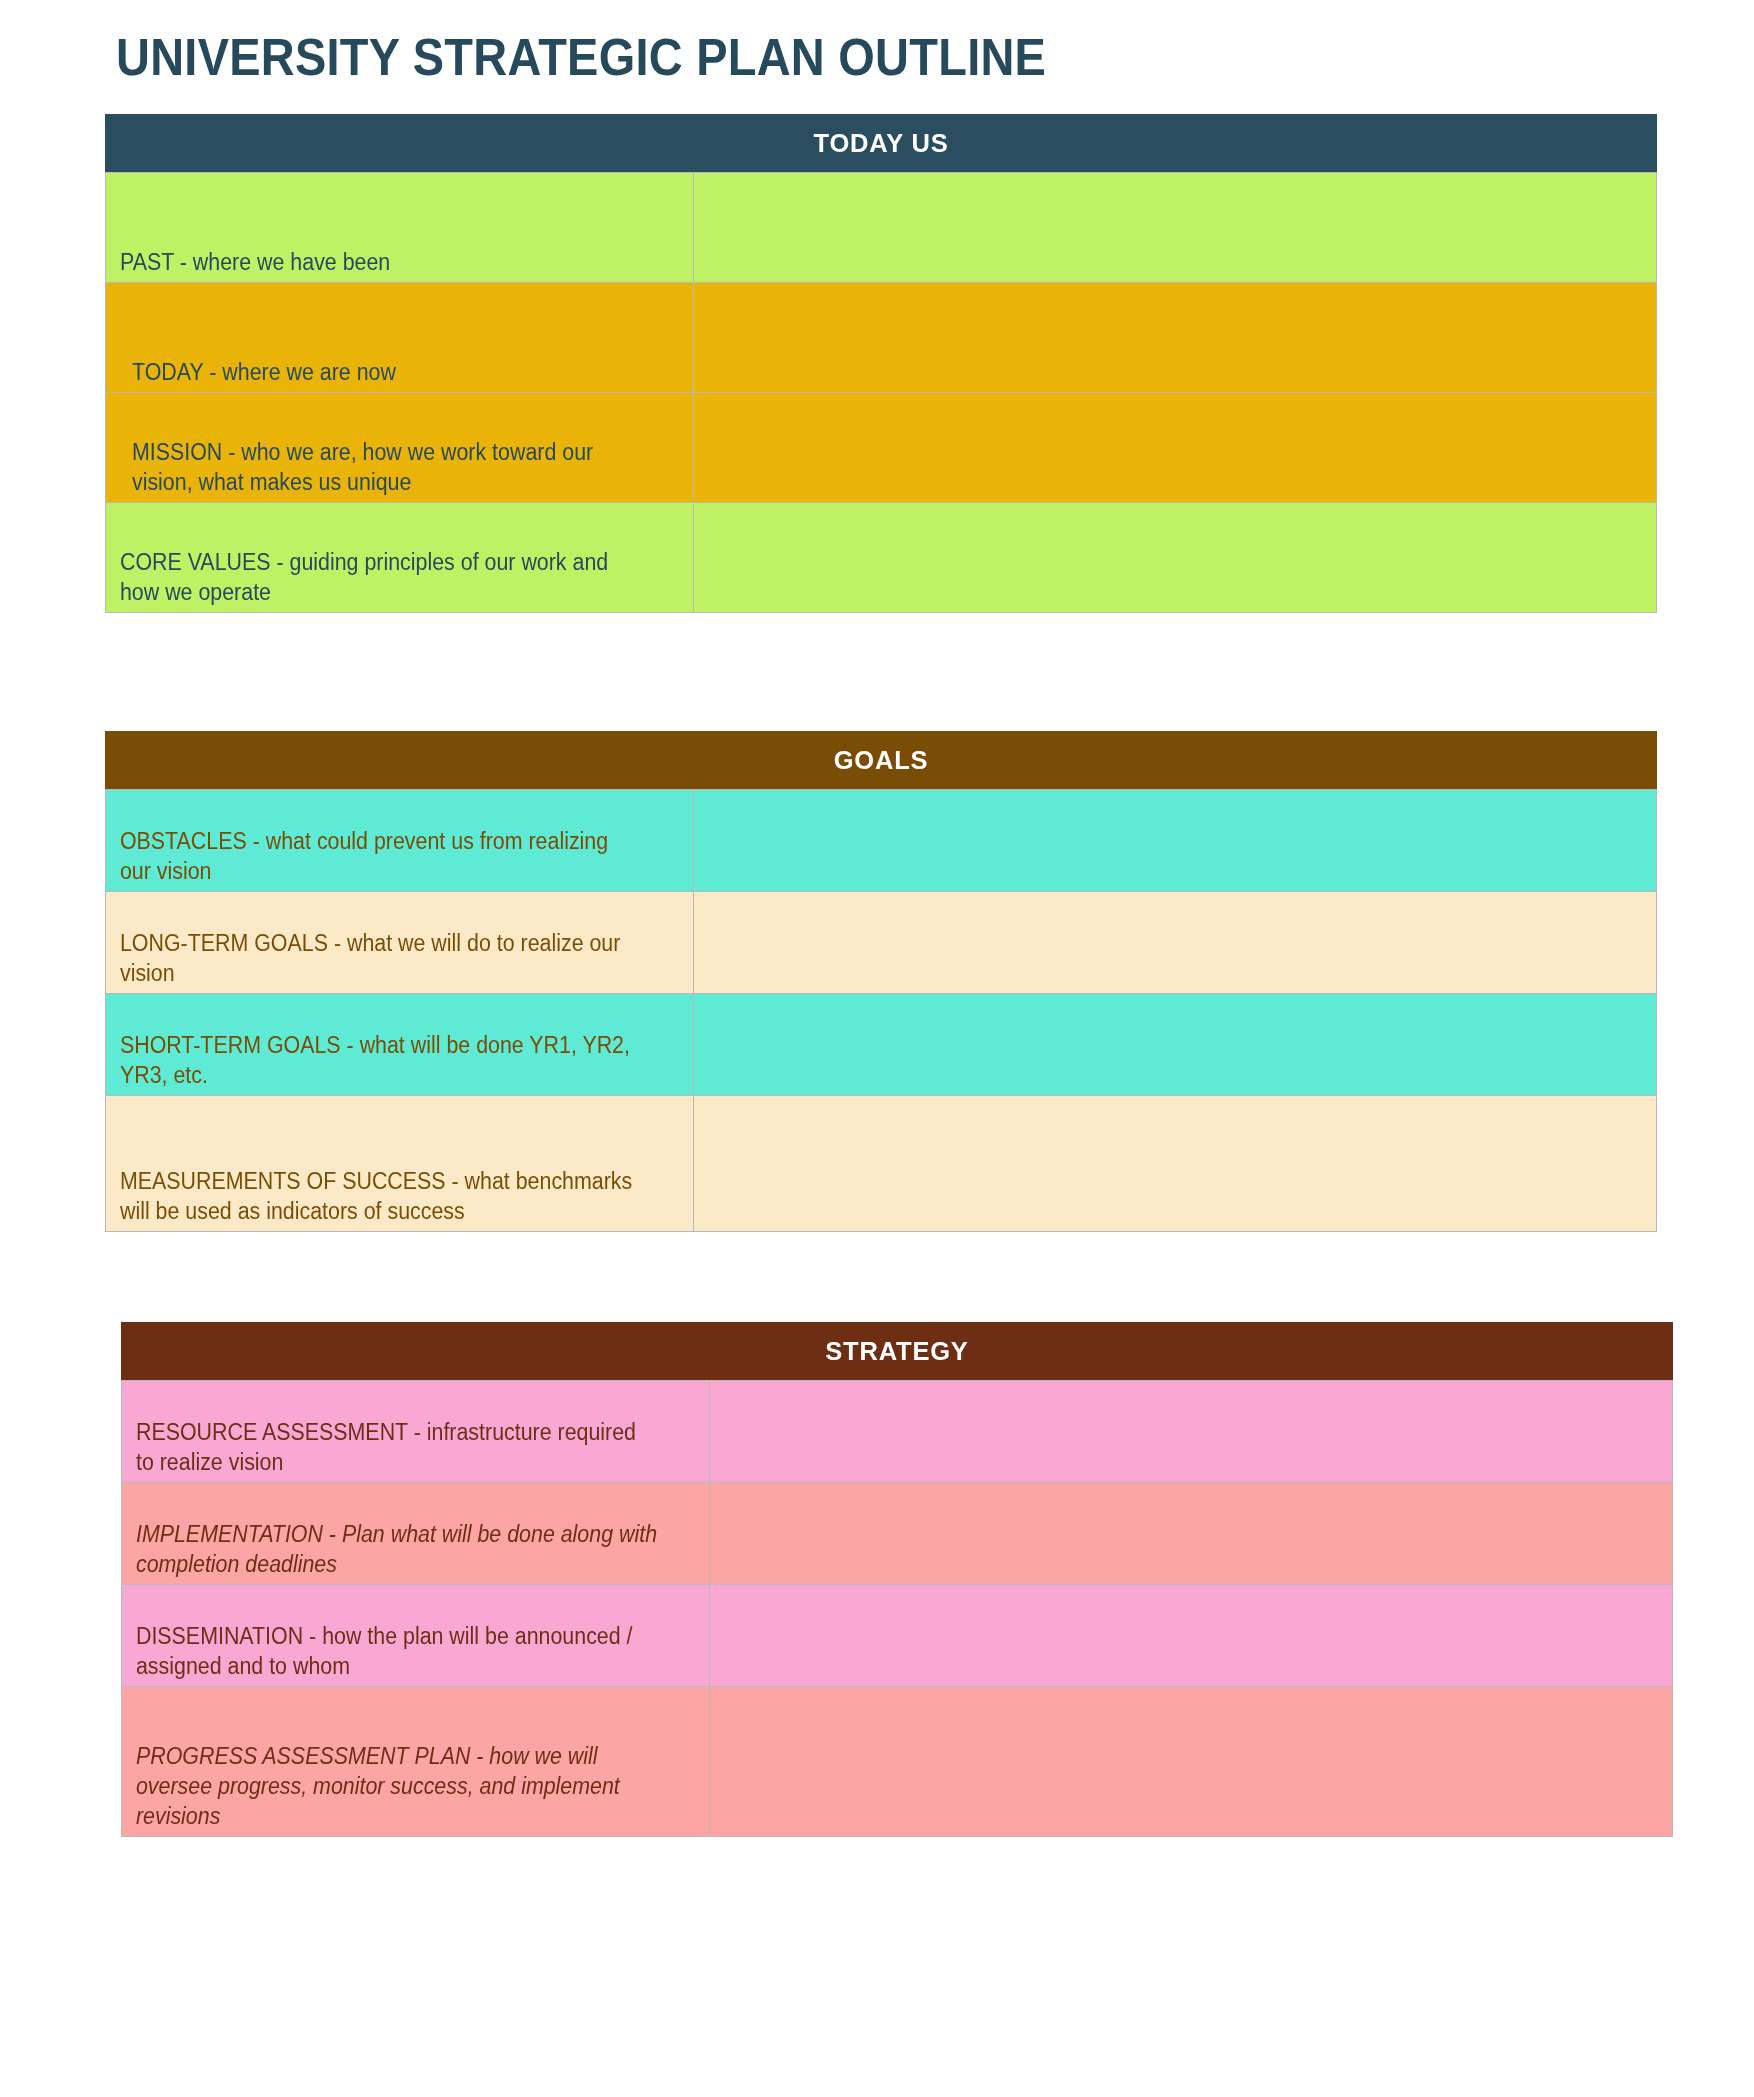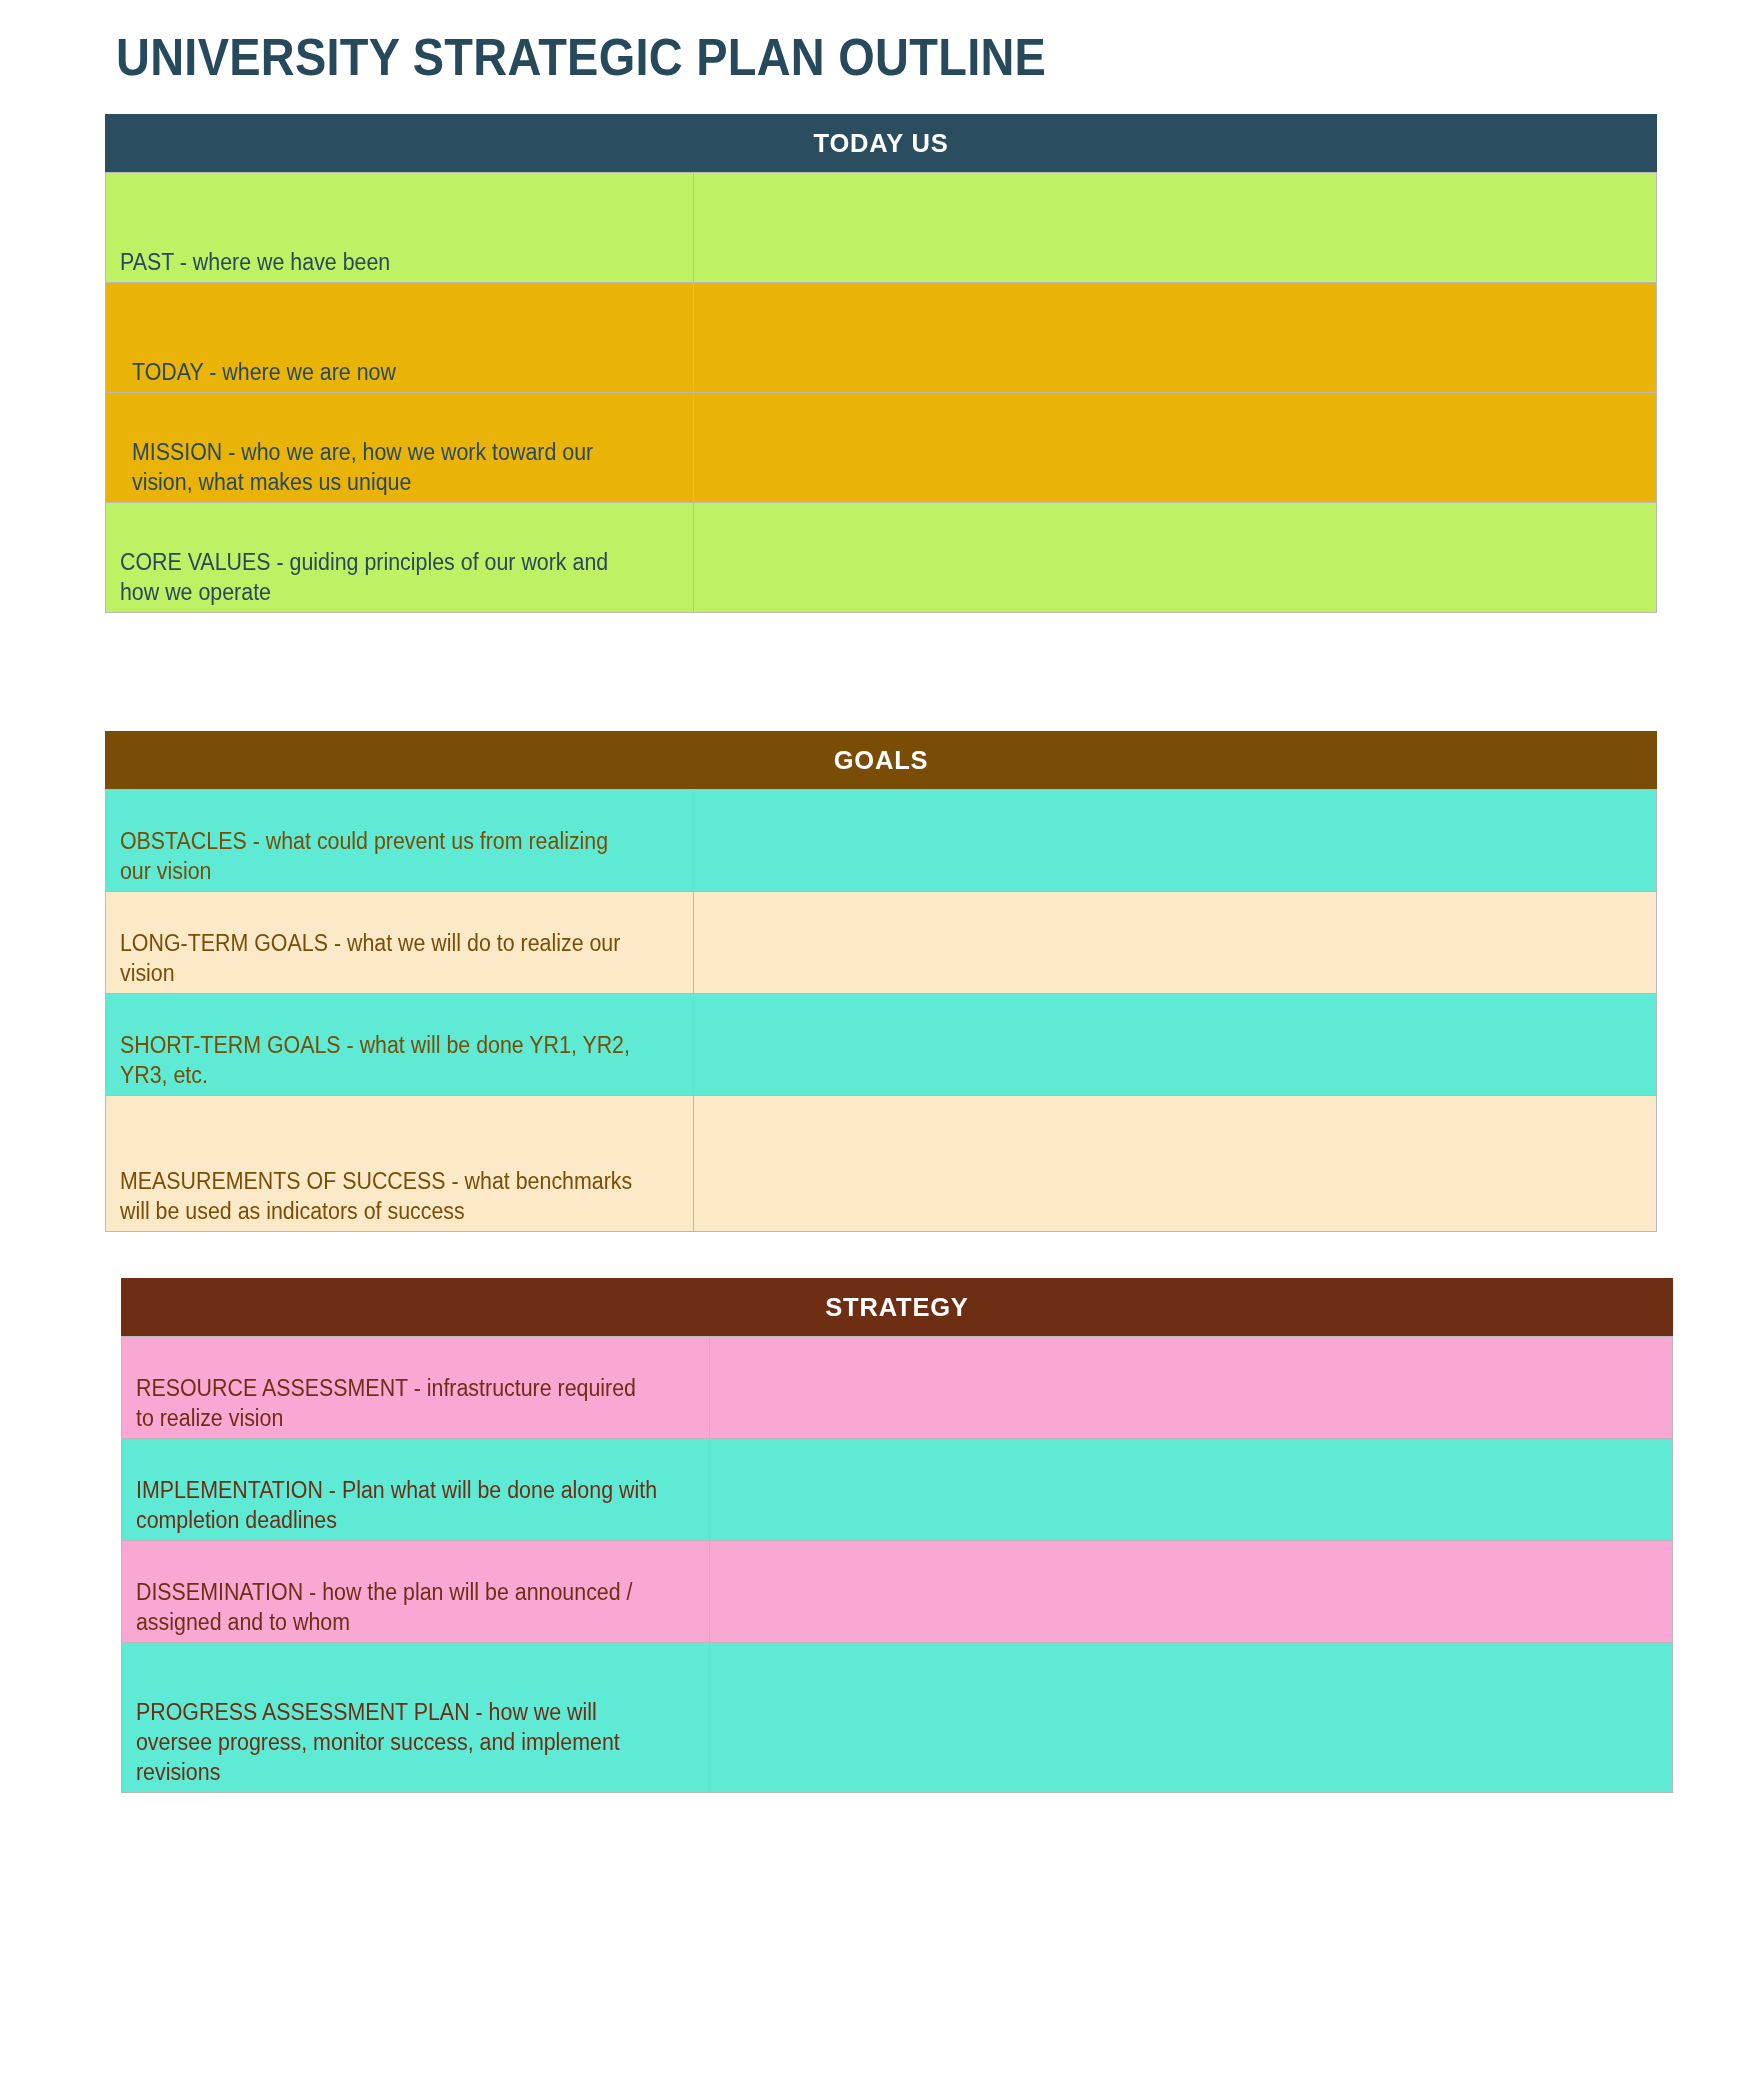--- a/index.html
+++ b/index.html
@@ -86,21 +86,21 @@
   .sec-about tr.tint td { background: #eab308; padding-left: 12px; }
   .sec-about tr.plain td { background: #bef264; }
 
   
   .sec-goals .label-text { color: #7a4d06; }
   .sec-goals tr.tint td { background: #fce9c7; }
   .sec-goals tr.plain td { background: #5eead4; }
 
   
   .sec-strategy .label-text { color: #6e2e14; }
-  .sec-strategy tr.tint td { background: #5eead4; }
+  .sec-strategy tr.tint td { background: #fca5a5; font-style: italic; }
   .sec-strategy tr.plain td { background: #f9a8d4; }
 
   .r-small { height: 102px; }
   .r-med   { height: 110px; }
   .r-tall  { height: 136px; }
   .r-xtall { height: 150px; }
 
   .clip-cell { overflow: hidden; }
 </style>
 </head>
@@ -183,21 +183,21 @@
           <span class="label-text">MEASUREMENTS OF SUCCESS - what benchmarks will be used as indicators of success</span>
         </td>
         <td class="col-blank">
           <span class="label-text"></span>
         </td>
       </tr>
     </tbody>
       </table>
   </div>
 
-  <div class="section sec-strategy" style="top:1278px;padding-left:16px;">
+  <div class="section sec-strategy" style="top:1322px;padding-left:16px;">
     <div class="section-header">STRATEGY</div>
     <table class="grid">
       <tbody>
           <tr class="plain r-small">
         <td class="col-label clip-cell">
           <span class="label-text">RESOURCE ASSESSMENT - infrastructure required to realize vision</span>
         </td>
         <td class="col-blank">
           <span class="label-text"></span>
         </td>

